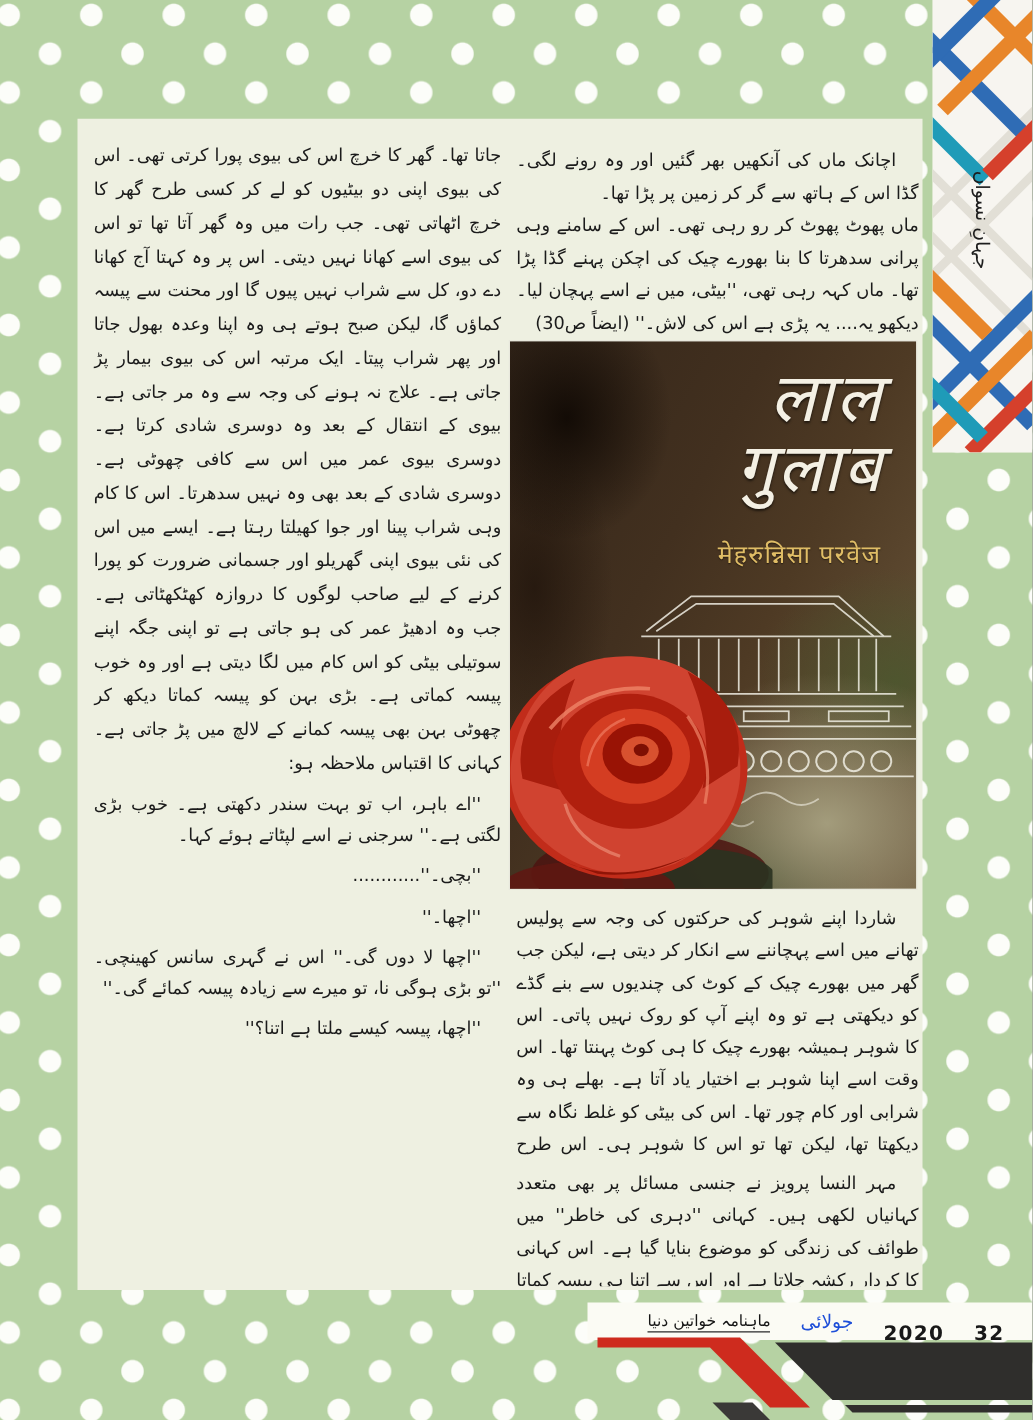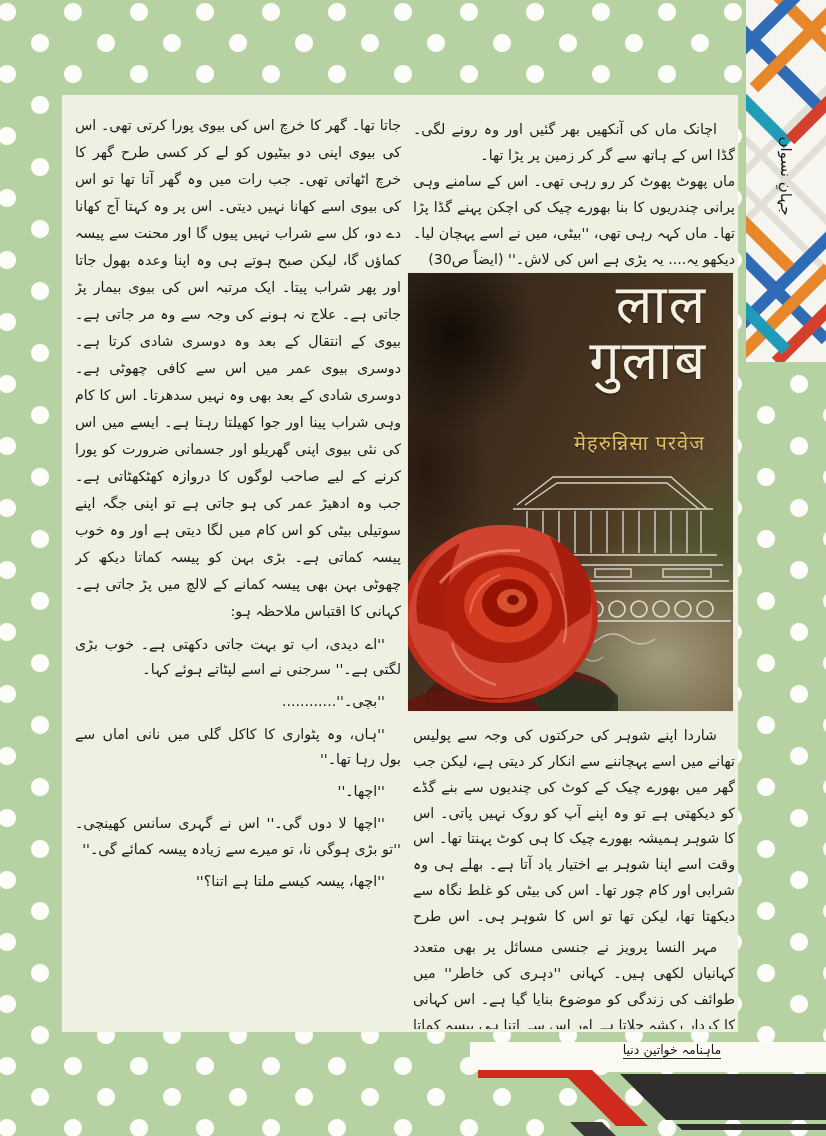--- a/index.html
+++ b/index.html
@@ -36,70 +36,70 @@
     border:1px solid #e8e8dd;box-sizing:border-box;
     background:
       radial-gradient(ellipse 120px 140px at 14% 14%, rgba(12,6,2,.85) 0%, rgba(12,6,2,0) 70%),
       radial-gradient(ellipse 90px 180px at 6% 45%, rgba(30,18,10,.7) 0%, rgba(30,18,10,0) 70%),
       radial-gradient(ellipse 200px 160px at 78% 88%, #a39c7c 0%, rgba(163,156,124,0) 75%),
       radial-gradient(ellipse 150px 120px at 95% 62%, rgba(74,88,46,.8) 0%, rgba(74,88,46,0) 75%),
       radial-gradient(ellipse 120px 90px at 62% 98%, rgba(52,64,34,.9) 0%, rgba(52,64,34,0) 75%),
       linear-gradient(118deg, #34261a 0%, #42301f 38%, #4e3a24 58%, #5d4930 78%, #69553a 100%);
   }
   .cover-title{
-    position:absolute;top:4px;right:26px;text-align:right;
+    position:absolute;top:18px;right:26px;text-align:right;
     color:#f4f0e4;font-family:"DejaVu Serif",serif;
     font-size:54px;line-height:1.04;letter-spacing:2px;
     text-shadow:0 1px 2px rgba(0,0,0,.6);
+    font-style:italic;
   }
   .cover-author{
     position:absolute;top:156px;right:28px;
     color:#e0bd66;font-family:Liberation Sans, sans-serif;font-size:20px;letter-spacing:1px;
     text-shadow:0 1px 1px rgba(0,0,0,.5);
   }
   .rose{position:absolute;left:-8px;bottom:-10px;width:218px;height:228px;}
   .monument{position:absolute;right:-2px;bottom:32px;width:232px;height:218px;opacity:.92;}
 
   
   .side-strip{position:absolute;left:746px;top:0;width:80px;height:362px;background:#f7f5f0;overflow:hidden;}
   .strip-title{
     position:absolute;left:50%;top:176px;transform:translate(-50%,-50%) rotate(90deg);
     white-space:nowrap;direction:rtl;font-size:15px;color:#1d1d1d;letter-spacing:1px;
   }
 
   
   .footer-strip{
     position:absolute;left:470px;top:1042px;width:356px;height:30px;background:#fbfbf4;
-    display:flex;align-items:center;gap:24px;padding-left:48px;box-sizing:border-box;flex-direction:column;
+    display:flex;align-items:center;gap:24px;padding-left:48px;box-sizing:border-box;
   }
   .footer-mag{font-size:12.5px;direction:rtl;border-bottom:1px solid #2a2a2a;padding-bottom:1px;color:#151515;}
   .footer-month{font-size:15px;direction:rtl;color:#1d4ed8;}
   .footer-num{font-size:16px;font-weight:bold;color:#181818;letter-spacing:1px;margin-top:18px;}
   .bottom-design{position:absolute;left:470px;top:1066px;width:356px;height:70px;}
 </style>
 </head>
 <body>
 
 <div class="page">
 
   <div class="content">
 
     <div class="col-left urdu">
         <div class="para prose urdu">جاتا تھا۔ گھر کا خرچ اس کی بیوی پورا کرتی تھی۔ اس کی بیوی اپنی دو بیٹیوں کو لے کر کسی طرح گھر کا خرچ اٹھاتی تھی۔ جب رات میں وہ گھر آتا تھا تو اس کی بیوی اسے کھانا نہیں دیتی۔ اس پر وہ کہتا آج کھانا دے دو، کل سے شراب نہیں پیوں گا اور محنت سے پیسہ کماؤں گا، لیکن صبح ہوتے ہی وہ اپنا وعدہ بھول جاتا اور پھر شراب پیتا۔ ایک مرتبہ اس کی بیوی بیمار پڑ جاتی ہے۔ علاج نہ ہونے کی وجہ سے وہ مر جاتی ہے۔ بیوی کے انتقال کے بعد وہ دوسری شادی کرتا ہے۔ دوسری بیوی عمر میں اس سے کافی چھوٹی ہے۔ دوسری شادی کے بعد بھی وہ نہیں سدھرتا۔ اس کا کام وہی شراب پینا اور جوا کھیلتا رہتا ہے۔ ایسے میں اس کی نئی بیوی اپنی گھریلو اور جسمانی ضرورت کو پورا کرنے کے لیے صاحب لوگوں کا دروازہ کھٹکھٹاتی ہے۔ جب وہ ادھیڑ عمر کی ہو جاتی ہے تو اپنی جگہ اپنے سوتیلی بیٹی کو اس کام میں لگا دیتی ہے اور وہ خوب پیسہ کماتی ہے۔ بڑی بہن کو پیسہ کماتا دیکھ کر چھوٹی بہن بھی پیسہ کمانے کے لالچ میں پڑ جاتی ہے۔ کہانی کا اقتباس ملاحظہ ہو:</div>
-        <div class="para quote urdu">''اے دیدی، اب تو بہت جاتی دکھتی ہے۔ خوب بڑی لگتی ہے۔'' سرجنی نے اسے لپٹاتے ہوئے کہا۔</div>
+        <div class="para quote urdu">''اے باہر، اب تو بہت سندر دکھتی ہے۔ خوب بڑی لگتی ہے۔'' سرجنی نے اسے لپٹاتے ہوئے کہا۔</div>
         <div class="para quote urdu">''بچی۔''............</div>
-        <div class="para quote urdu">''ہاں، وہ پٹواری کا کاکل گلی میں نانی اماں سے بول رہا تھا۔''</div>
         <div class="para quote urdu">''اچھا۔''</div>
         <div class="para quote urdu">''اچھا لا دوں گی۔'' اس نے گہری سانس کھینچی۔ ''تو بڑی ہوگی نا، تو میرے سے زیادہ پیسہ کمائے گی۔''</div>
         <div class="para quote urdu">''اچھا، پیسہ کیسے ملتا ہے اتنا؟''</div>
       </div>
 
     <div class="col-right">
       <div class="rc-para rc-top-1 urdu indent">اچانک ماں کی آنکھیں بھر گئیں اور وہ رونے لگی۔ گڈا اس کے ہاتھ سے گر کر زمین پر پڑا تھا۔</div>
-      <div class="rc-para rc-top-2 urdu">ماں پھوٹ پھوٹ کر رو رہی تھی۔ اس کے سامنے وہی پرانی چندریوں کا بنا بھورے چیک کی اچکن پہنے گڈا پڑا تھا۔ ماں کہہ رہی تھی، ''بیٹی، میں نے اسے پہچان لیا۔ دیکھو یہ.... یہ پڑی ہے اس کی لاش۔'' (ایضاً ص30)</div>
+      <div class="rc-para rc-top-2 urdu">ماں پھوٹ پھوٹ کر رو رہی تھی۔ اس کے سامنے وہی پرانی سدھرتا کا بنا بھورے چیک کی اچکن پہنے گڈا پڑا تھا۔ ماں کہہ رہی تھی، ''بیٹی، میں نے اسے پہچان لیا۔ دیکھو یہ.... یہ پڑی ہے اس کی لاش۔'' (ایضاً ص30)</div>
     </div>
 
     <div class="cover">
       <div class="cover-title">
         <span>लाल</span><br>
         <span>गुलाब</span>
       </div>
       <div class="cover-author">मेहरुन्निसा परवेज</div>
 
       <svg class="monument" viewBox="0 0 232 218">

